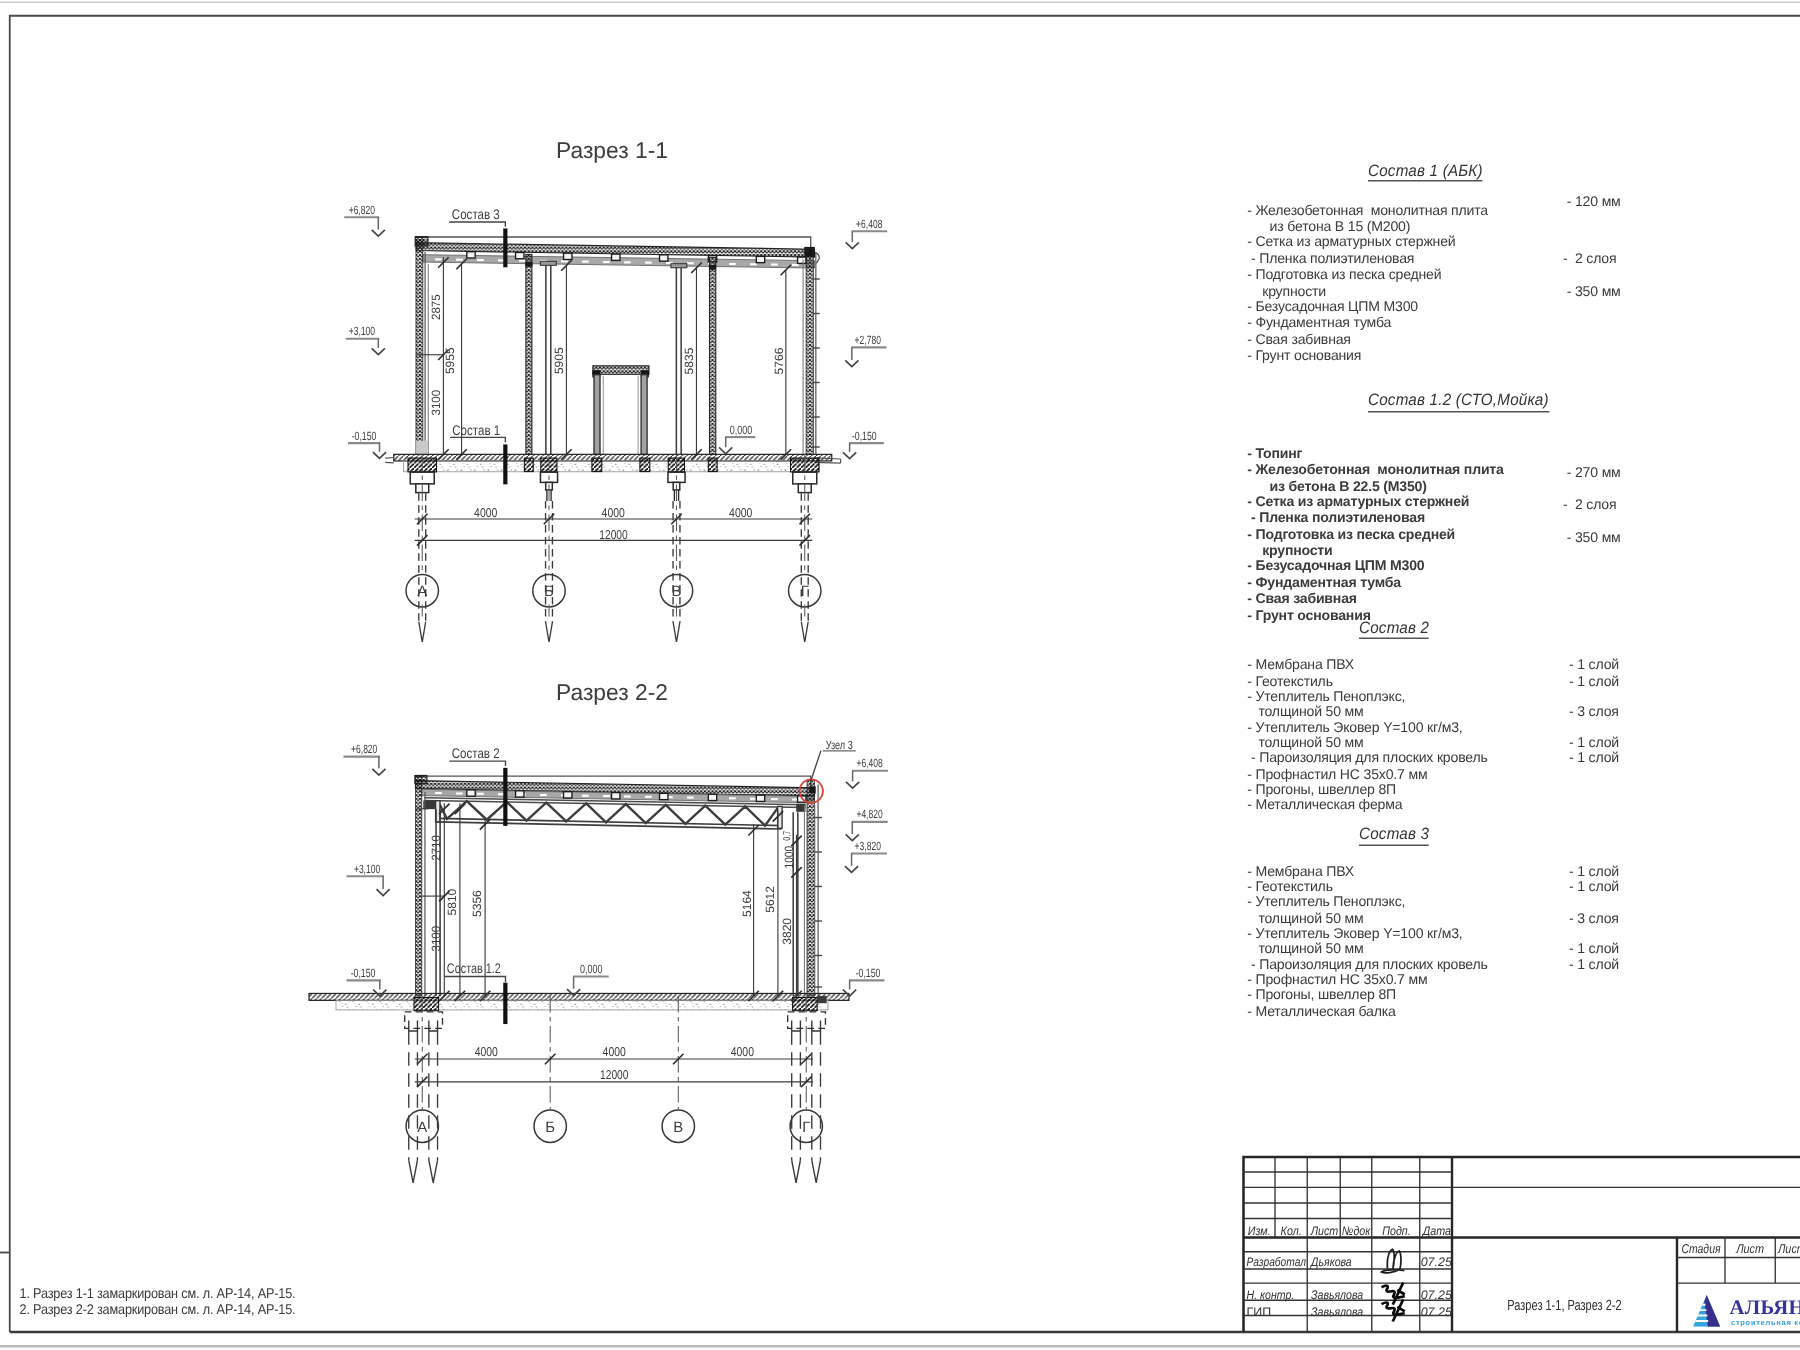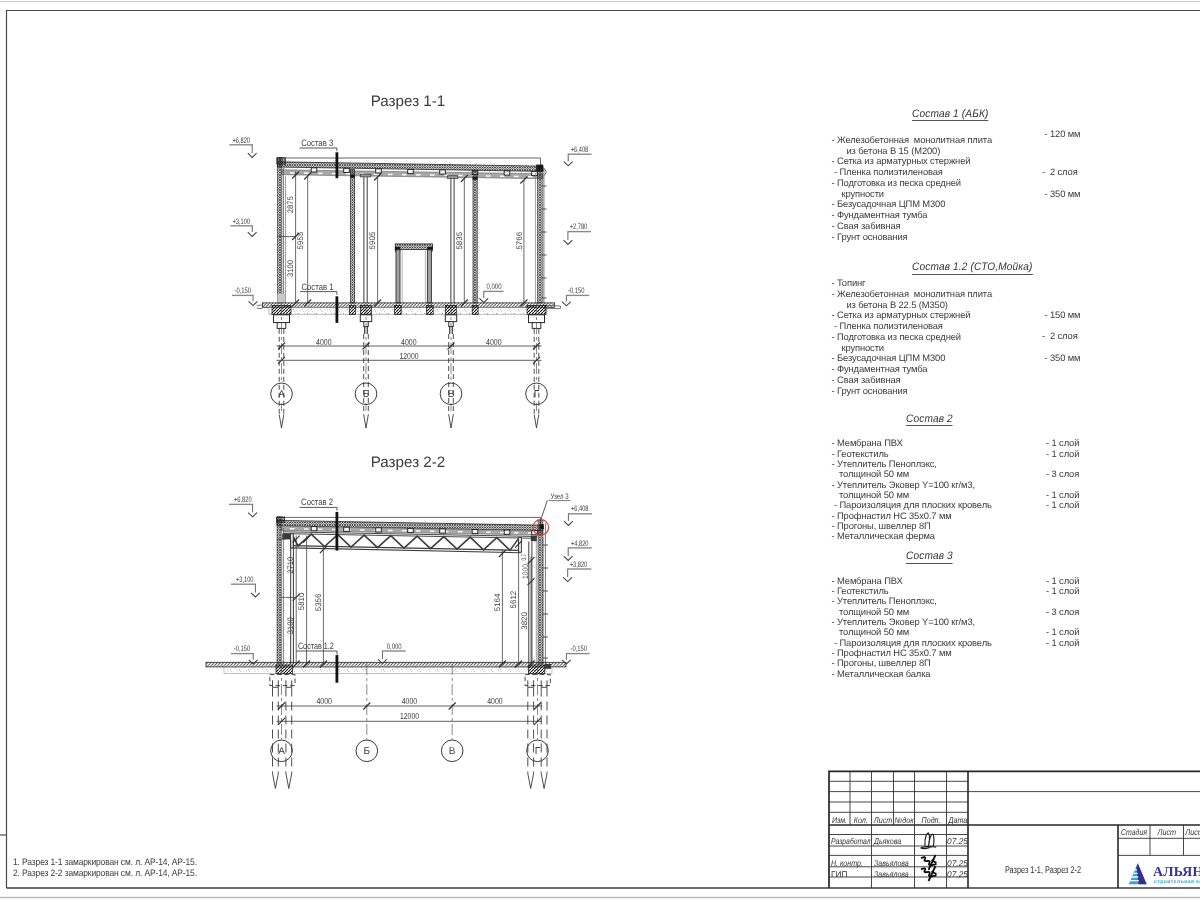--- a/index.html
+++ b/index.html
@@ -704,33 +704,33 @@
 - Фундаментная тумба
 - Свая забивная
 - Грунт основания</div>
 
 <div class="spec" style="left:1044.5px;top:129px;">- 120 мм</div>
 <div class="spec" style="left:1042px;top:167.2px;">-  2 слоя</div>
 <div class="spec" style="left:1044.5px;top:188.7px;">- 350 мм</div>
 
 <div class="h" style="left:911.5px;top:261.2px;">Состав 1.2 (СТО,Мойка)</div>
 
-<div class="spec" style="left:831.5px;top:278px;line-height:10.76px;">- Топинг
+<div class="spec" style="left:831.5px;top:297px;line-height:10.76px;font-weight:bold;">- Топинг
 - Железобетонная  монолитная плита
       из бетона В 22.5 (М350)
 - Сетка из арматурных стержней
  - Пленка полиэтиленовая
 - Подготовка из песка средней
     крупности
 - Безусадочная ЦПМ М300
 - Фундаментная тумба
 - Свая забивная
 - Грунт основания</div>
 
-<div class="spec" style="left:1044.5px;top:309.9px;">- 150 мм</div>
+<div class="spec" style="left:1044.5px;top:309.9px;">- 270 мм</div>
 <div class="spec" style="left:1042px;top:331.4px;">-  2 слоя</div>
 <div class="spec" style="left:1044.5px;top:352.9px;">- 350 мм</div>
 
 <div class="h" style="left:905.5px;top:412.6px;">Состав 2</div>
 
 <div class="spec" style="left:831.5px;top:438.3px;line-height:10.35px;">- Мембрана ПВХ
 - Геотекстиль
 - Утеплитель Пеноплэкс,
    толщиной 50 мм
 - Утеплитель Эковер Y=100 кг/м3,

